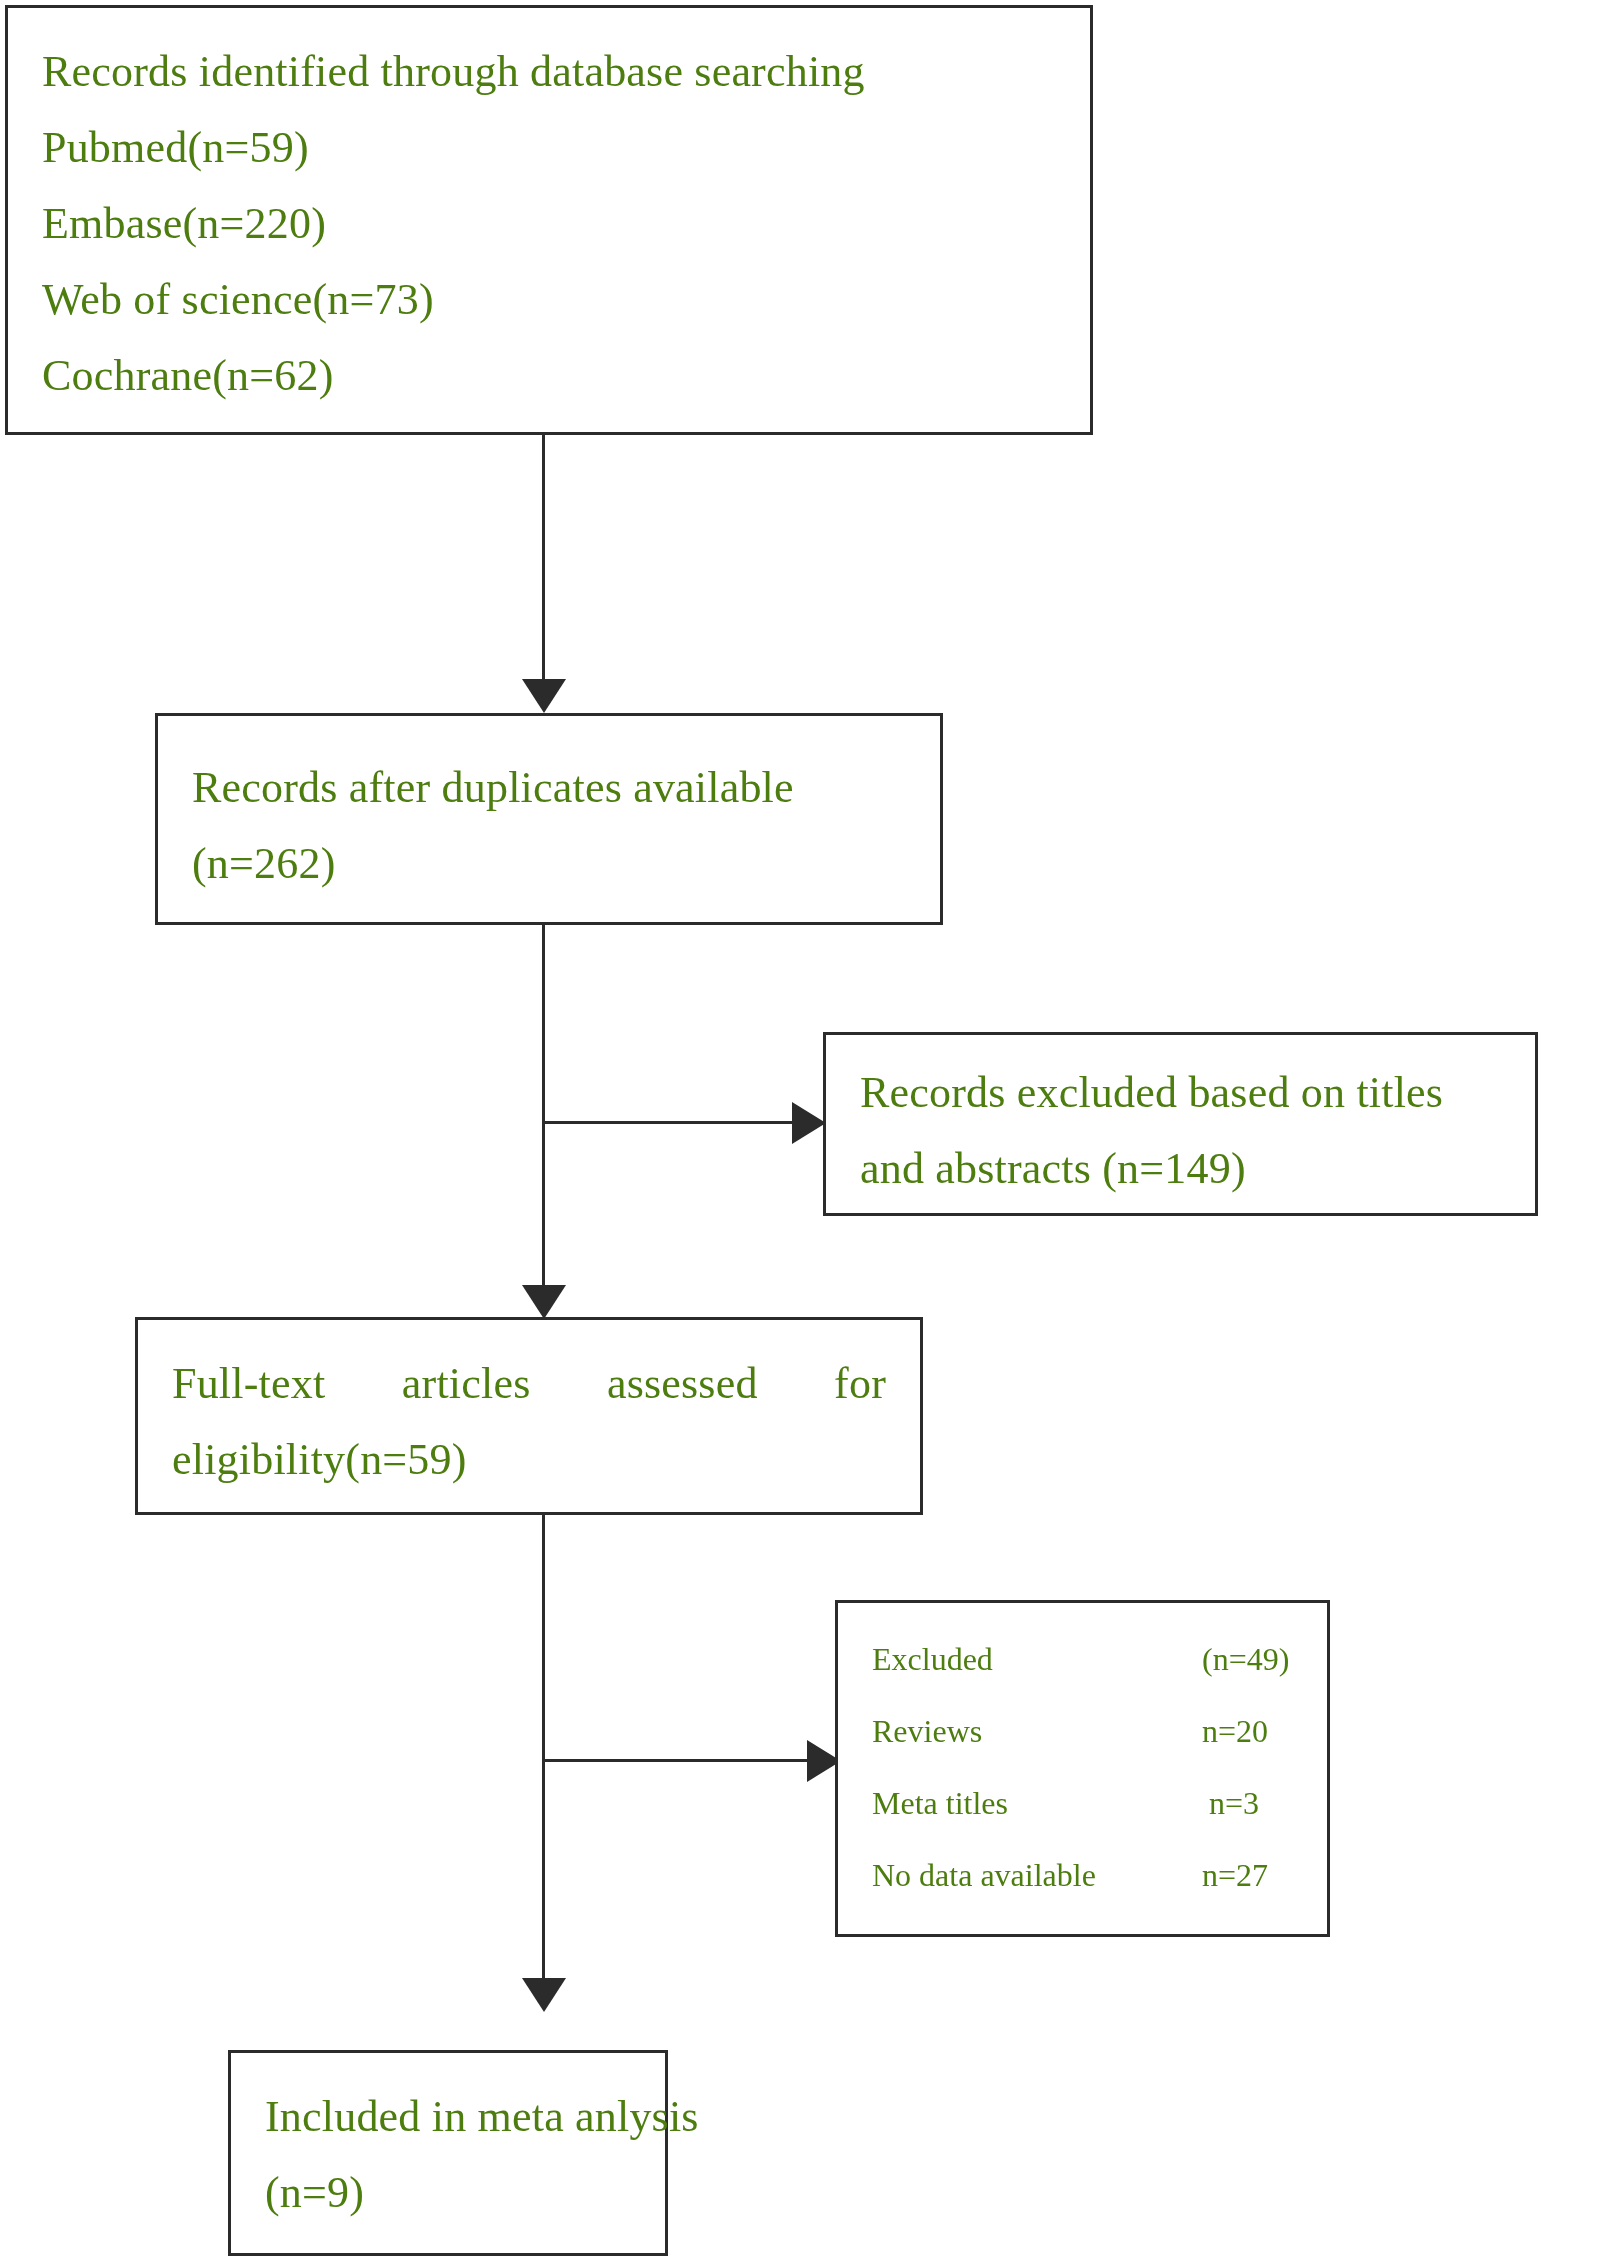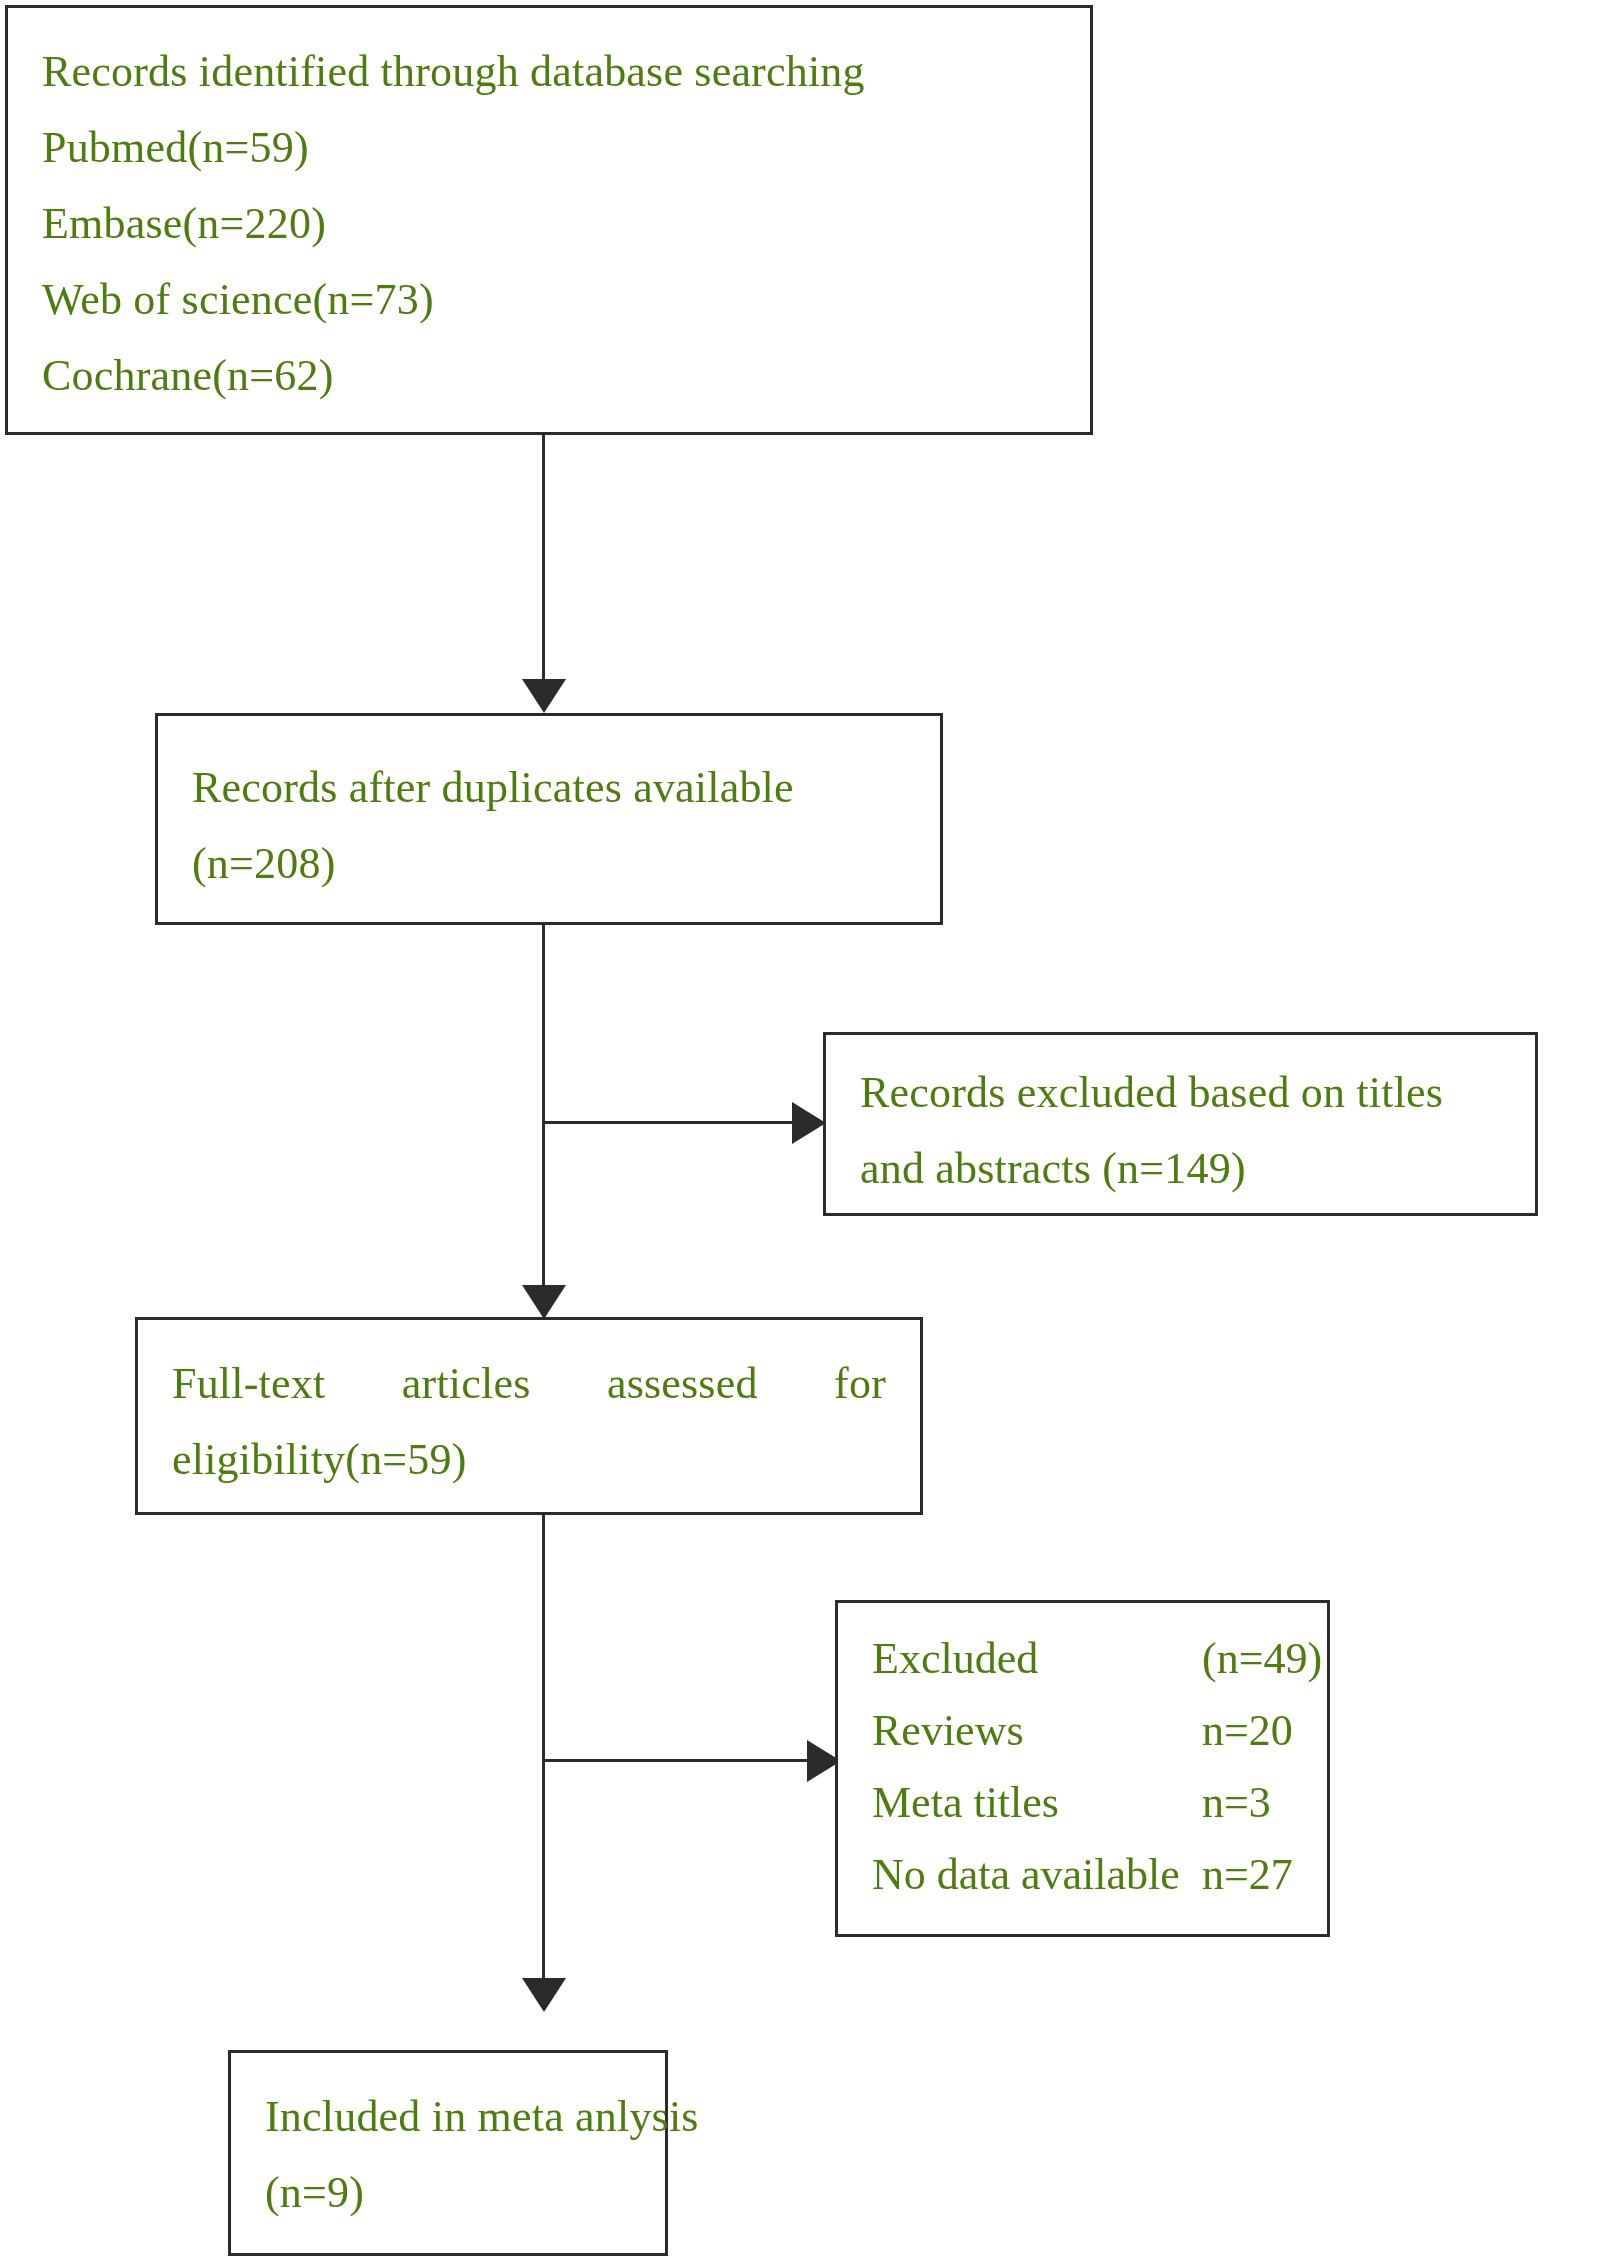--- a/index.html
+++ b/index.html
@@ -29,21 +29,21 @@
     white-space: pre;
     letter-spacing: 0.2px;
   }
   .flow-box .line.justify {
     white-space: normal;
     text-align: justify;
     text-align-last: justify;
   }
   .kv-row {
     display: flex;
-    font-size: 44px;
+    font-size: 32px;
     line-height: 72px;
     white-space: pre;
   }
   .kv-row .kv-label { width: 330px; flex: 0 0 330px; }
   .kv-row .kv-value { flex: 1 1 auto; text-align: right; padding-right: 48px; }
 
   
   .v-line {
     position: absolute;
     width: 3px;
@@ -82,21 +82,21 @@
     <div class="line">Embase(n=220)</div>
     <div class="line">Web of science(n=73)</div>
     <div class="line">Cochrane(n=62)</div>
   </div>
 
   <div class="v-line" style="left:542px; top:435px; height:246px;"></div>
   <div class="arrow-down" style="left:522px; top:679px;"></div>
 
   <div class="flow-box" style="left:155px; top:713px; width:788px; height:212px; padding-top:34px;">
     <div class="line">Records after duplicates available</div>
-    <div class="line">(n=208)</div>
+    <div class="line">(n=262)</div>
   </div>
 
   <div class="v-line" style="left:542px; top:925px; height:362px;"></div>
   <div class="arrow-down" style="left:522px; top:1285px;"></div>
 
   <div class="h-line" style="left:545px; top:1121px; width:250px;"></div>
   <div class="arrow-right" style="left:792px; top:1102px;"></div>
 
   <div class="flow-box" style="left:823px; top:1032px; width:715px; height:184px; padding-top:20px;">
     <div class="line">Records excluded based on titles</div>

